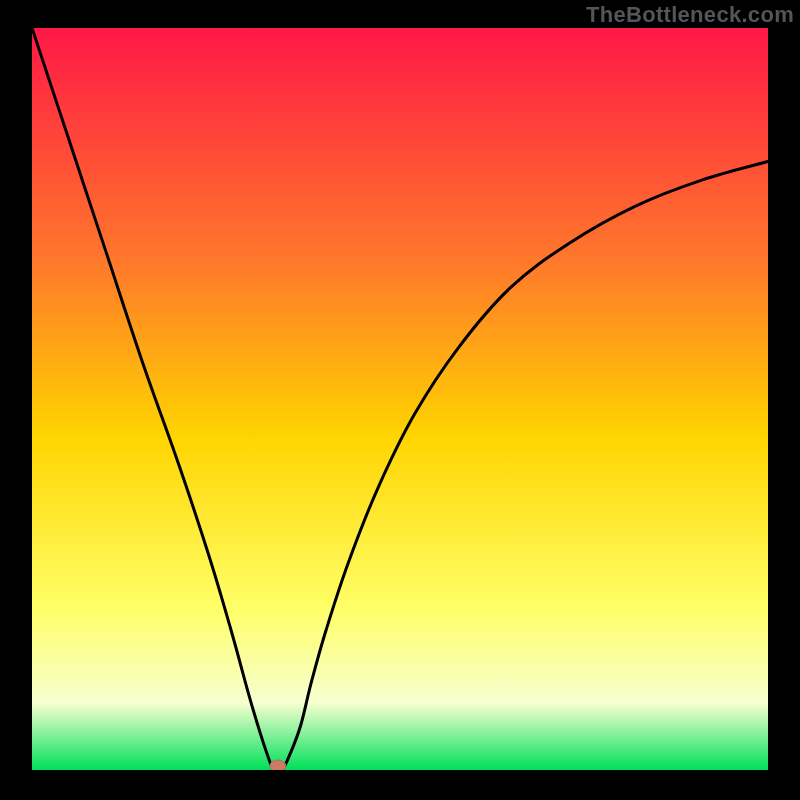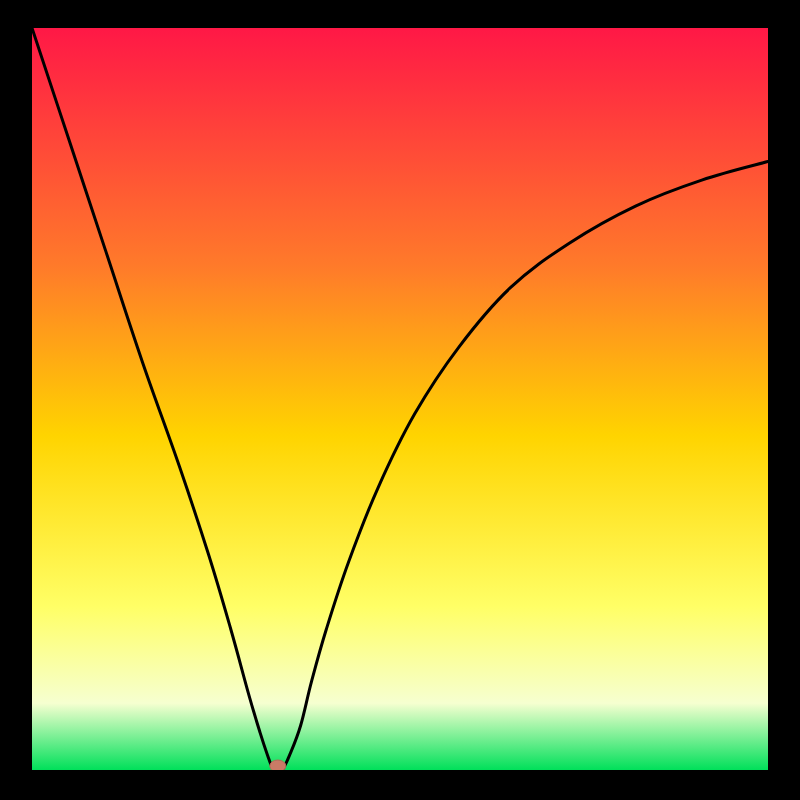--- a/index.html
+++ b/index.html
@@ -34,20 +34,21 @@
     width: 736px;
     height: 742px;
     overflow: hidden;
   }
   svg { display: block; }
 </style>
 </head>
 <body>
 
 <div class="frame">
+  <div class="watermark">TheBottleneck.com</div>
 
   <div class="plot-area">
     <svg id="chart-svg" width="736" height="742" viewBox="0 0 736 742" preserveAspectRatio="none">
       <defs>
         <linearGradient id="bg-grad" x1="0" y1="0" x2="0" y2="1">
           <stop id="g0" offset="0%" stop-color="#ff1846"></stop>
           <stop id="g1" offset="32%" stop-color="#ff7a2a"></stop>
           <stop id="g2" offset="55%" stop-color="#ffd400"></stop>
           <stop id="g3" offset="78%" stop-color="#ffff66"></stop>
           <stop id="g4" offset="91%" stop-color="#f6ffd0"></stop>

